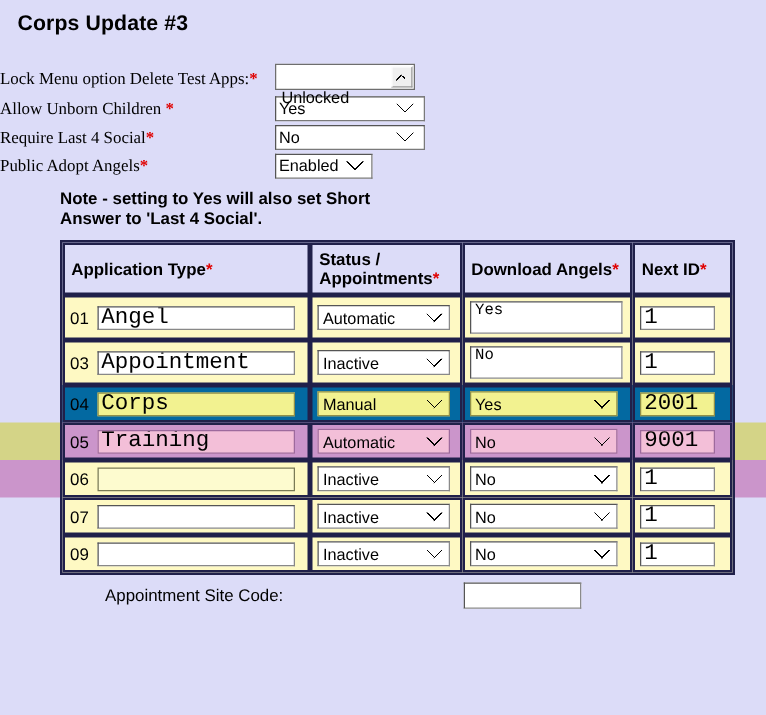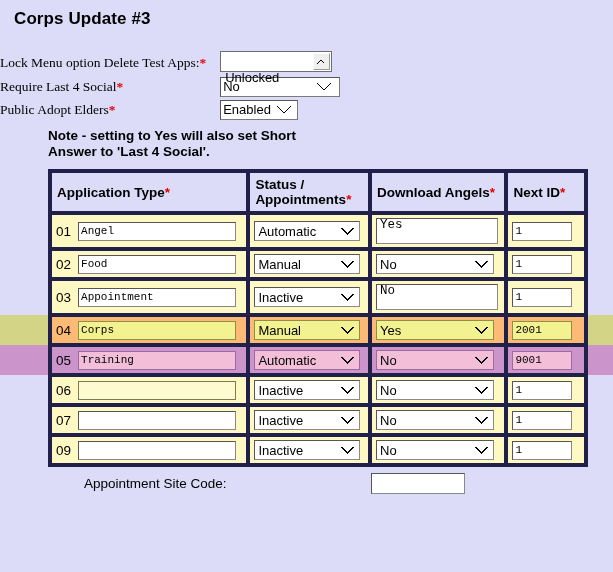--- a/index.html
+++ b/index.html
@@ -165,21 +165,21 @@
     padding-right: 7px;
     vertical-align: middle;
   }
   .cellflex {
     display: flex;
     align-items: center;
   }
 
   input.txt {
     font-family: "Liberation Mono", monospace;
-    font-size: 11px;
+    font-size: 18px;
     background: #ffffff;
     border: 1px solid #888;
     border-top-color: #555;
     border-left-color: #555;
     height: 19px;
     box-sizing: border-box;
     padding: 0 2px;
     color: #000;
   }
   input.name  { width: 158px; }
@@ -192,21 +192,21 @@
     border-top-color: #555;
     border-left-color: #555;
     font-family: "Liberation Mono", monospace;
     font-size: 12.5px;
     padding: 0 0 0 3px;
     line-height: 13px;
     box-sizing: border-box;
   }
 
   
-  tr.hl-yellow td { background: #fdba74; }
+  tr.hl-yellow td { background: #0369a1; }
   tr.hl-yellow input.txt,
   tr.hl-yellow select.sel { background: #f2f290; border-color: #8f8f4a; }
 
   
   tr.hl-pink td { background: #cb95cb; }
   tr.hl-pink input.txt,
   tr.hl-pink select.sel { background: #f3bfd8; border-color: #9d6a9d; }
 
   
   .bleed {
@@ -285,31 +285,41 @@
       </td>
       <td>
         <span class="sel-focus">
           <span class="sf-text">Unlocked</span>
           <span class="sf-btn"></span>
         </span>
       </td>
     </tr>
     <tr>
       <td class="lbl">
+        <span>Allow Unborn Children </span><span class="req">*</span>
+      </td>
+      <td>
+        <select class="sel w120">
+          <option>Yes</option>
+        </select>
+      </td>
+    </tr>
+    <tr>
+      <td class="lbl">
         <span>Require Last 4 Social</span><span class="req">*</span>
       </td>
       <td>
         <select class="sel w120">
           <option>No</option>
         </select>
       </td>
     </tr>
     <tr>
       <td class="lbl">
-        <span>Public Adopt Elders</span><span class="req">*</span>
+        <span>Public Adopt Angels</span><span class="req">*</span>
       </td>
       <td>
         <select class="sel w78">
           <option>Enabled</option>
         </select>
       </td>
     </tr>
   </tbody>
 </table>
 
@@ -346,31 +356,20 @@
           </td>
           <td class="c2"><select class="gsel"><option>Automatic</option></select></td>
           <td class="c3">
             <div class="plainbox">Yes</div>
           </td>
           <td class="c4"><input type="text" class="txt nextid" value="1" style=""></td>
         </tr>
         <tr>
           <td class="c1">
             <div class="cellflex">
-              <span class="rownum">02</span>
-              <input type="text" class="txt name" value="Food" style="">
-            </div>
-          </td>
-          <td class="c2"><select class="gsel"><option>Manual</option></select></td>
-          <td class="c3"><select class="gsel wide"><option>No</option></select></td>
-          <td class="c4"><input type="text" class="txt nextid" value="1" style=""></td>
-        </tr>
-        <tr>
-          <td class="c1">
-            <div class="cellflex">
               <span class="rownum">03</span>
               <input type="text" class="txt name" value="Appointment" style="">
             </div>
           </td>
           <td class="c2"><select class="gsel"><option>Inactive</option></select></td>
           <td class="c3">
             <div class="plainbox">No</div>
           </td>
           <td class="c4"><input type="text" class="txt nextid" value="1" style=""></td>
         </tr>

